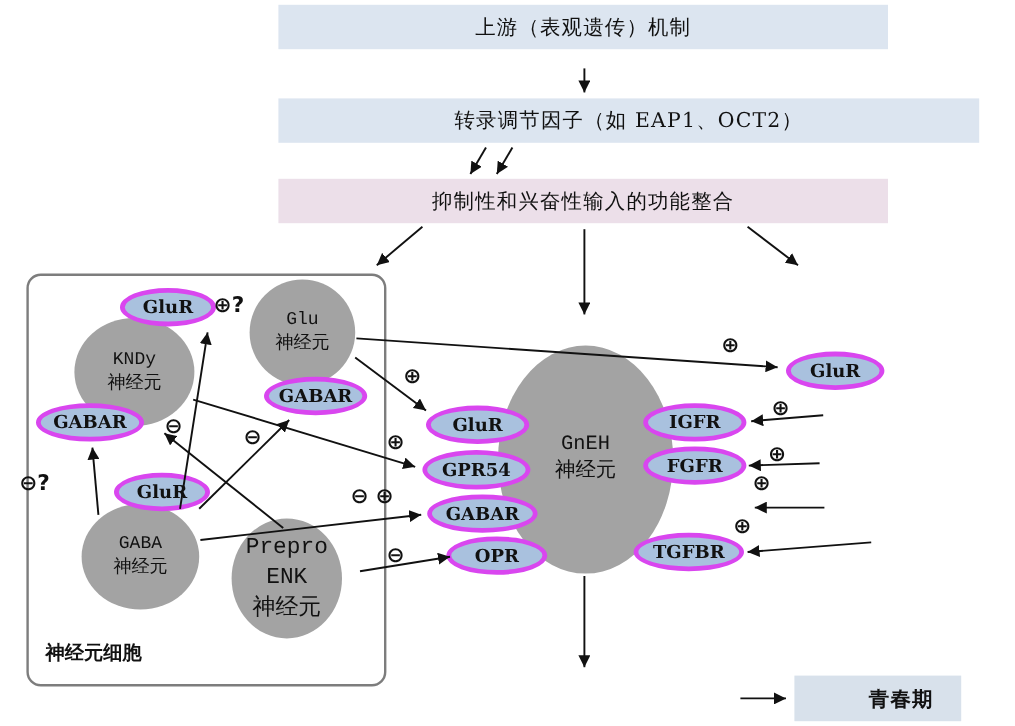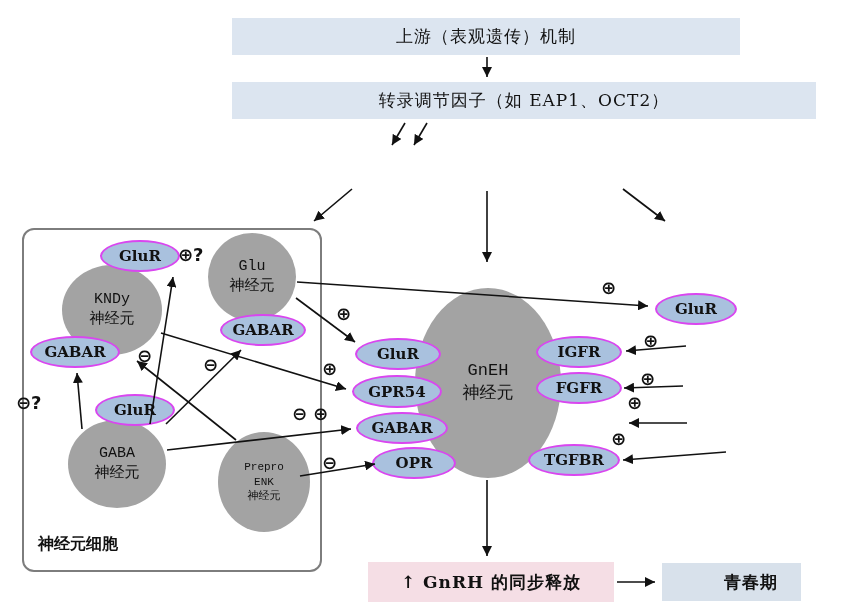--- a/index.html
+++ b/index.html
@@ -19,21 +19,21 @@
     position:absolute;border-radius:50%;background:#a3a3a3;
     display:flex;align-items:center;justify-content:center;text-align:center;
     font-size:15px;line-height:1.35;white-space:pre-line;font-family:Liberation Mono, monospace;
   }
   .gneh{font-size:17px;}
   .glial{
     position:absolute;border-radius:50%;background:#f3d3da;
     display:flex;align-items:center;justify-content:center;font-size:16px;
   }
   .receptor{
-    position:absolute;border-radius:50%;background:#a9c1de;border:2px solid #d946ef;
+    position:absolute;border-radius:50%;background:#a9c1de;border:4px solid #d946ef;
     box-sizing:border-box;display:flex;align-items:center;justify-content:center;
     font-weight:bold;font-size:15px;
   }
   .panel{
     position:absolute;border:2px solid #7d7d7d;border-radius:12px;background:transparent;
   }
   .panel-label{position:absolute;font-weight:bold;font-size:16px;}
   .sign{
     position:absolute;font-family:"DejaVu Sans","Liberation Sans",sans-serif;
     font-size:18px;line-height:1;font-weight:600;color:#111;z-index:6;
@@ -41,33 +41,34 @@
   #arrows{position:absolute;left:0;top:0;z-index:5;pointer-events:none;}
   .shape{z-index:1;}
   .rec{z-index:2;}
   .txt{z-index:6;}
 </style>
 </head>
 <body>
 
 <div id="stage">
 
-  <div class="flowbox bluebox txt" style="left:232px;top:18px;width:508px;height:37px;">上游（表观遗传）机制</div>
+  <div class="flowbox bluebox txt" style="left:232px;top:4px;width:508px;height:37px;">上游（表观遗传）机制</div>
   <div class="flowbox bluebox txt" style="left:232px;top:82px;width:584px;height:37px;">转录调节因子（如 EAP1、OCT2）</div>
+  <div class="flowbox pinkbox txt" style="left:232px;top:149px;width:508px;height:37px;">抑制性和兴奋性输入的功能整合</div>
 
   <div class="panel shape" style="left:22px;top:228px;width:296px;height:340px;"></div>
   <div class="panel-label txt" style="left:38px;top:534px;">神经元细胞</div>
 
   <div class="neuron shape" style="left:62px;top:265px;width:100px;height:90px;">KNDy
 神经元</div>
   <div class="neuron shape" style="left:208px;top:233px;width:88px;height:88px;">Glu
 神经元</div>
   <div class="neuron shape" style="left:68px;top:420px;width:98px;height:88px;">GABA
 神经元</div>
-  <div class="neuron shape" style="left:218px;top:432px;width:92px;height:100px;font-size:11px;">Prepro
+  <div class="neuron shape" style="left:193px;top:432px;width:92px;height:100px;font-size:19px;">Prepro
 ENK
 神经元</div>
   <div class="neuron gneh shape" style="left:415px;top:288px;width:146px;height:190px;">GnEH
 神经元</div>
 
 
   <div class="receptor rec" style="left:100px;top:240px;width:80px;height:32px;">GluR</div>
   <div class="receptor rec" style="left:30px;top:336px;width:90px;height:32px;">GABAR</div>
   <div class="receptor rec" style="left:220px;top:314px;width:86px;height:32px;">GABAR</div>
   <div class="receptor rec" style="left:95px;top:394px;width:80px;height:32px;">GluR</div>
@@ -76,21 +77,20 @@
   <div class="receptor rec" style="left:352px;top:375px;width:90px;height:33px;">GPR54</div>
   <div class="receptor rec" style="left:356px;top:412px;width:92px;height:32px;">GABAR</div>
   <div class="receptor rec" style="left:372px;top:447px;width:84px;height:32px;">OPR</div>
 
   <div class="receptor rec" style="left:536px;top:336px;width:86px;height:32px;">IGFR</div>
   <div class="receptor rec" style="left:536px;top:372px;width:86px;height:32px;">FGFR</div>
   <div class="receptor rec" style="left:528px;top:444px;width:92px;height:32px;">TGFBR</div>
 
   <div class="receptor rec" style="left:655px;top:293px;width:82px;height:32px;">GluR</div>
 
-  <div class="flowbox releasebox txt" style="left:368px;top:562px;width:246px;height:40px;">↑ GnRH 的同步释放</div>
   <div class="flowbox pubertybox txt" style="left:662px;top:563px;width:100px;height:38px;">青春期</div>
 
   <span class="sign" style="left:178px;top:246px;">⊕?</span>
   <span class="sign" style="left:137px;top:347px;">⊖</span>
   <span class="sign" style="left:203px;top:356px;">⊖</span>
   <span class="sign" style="left:16px;top:394px;">⊖?</span>
   <span class="sign" style="left:336px;top:305px;">⊕</span>
   <span class="sign" style="left:322px;top:360px;">⊕</span>
   <span class="sign" style="left:292px;top:405px;">⊖</span>
   <span class="sign" style="left:313px;top:405px;">⊕</span>

